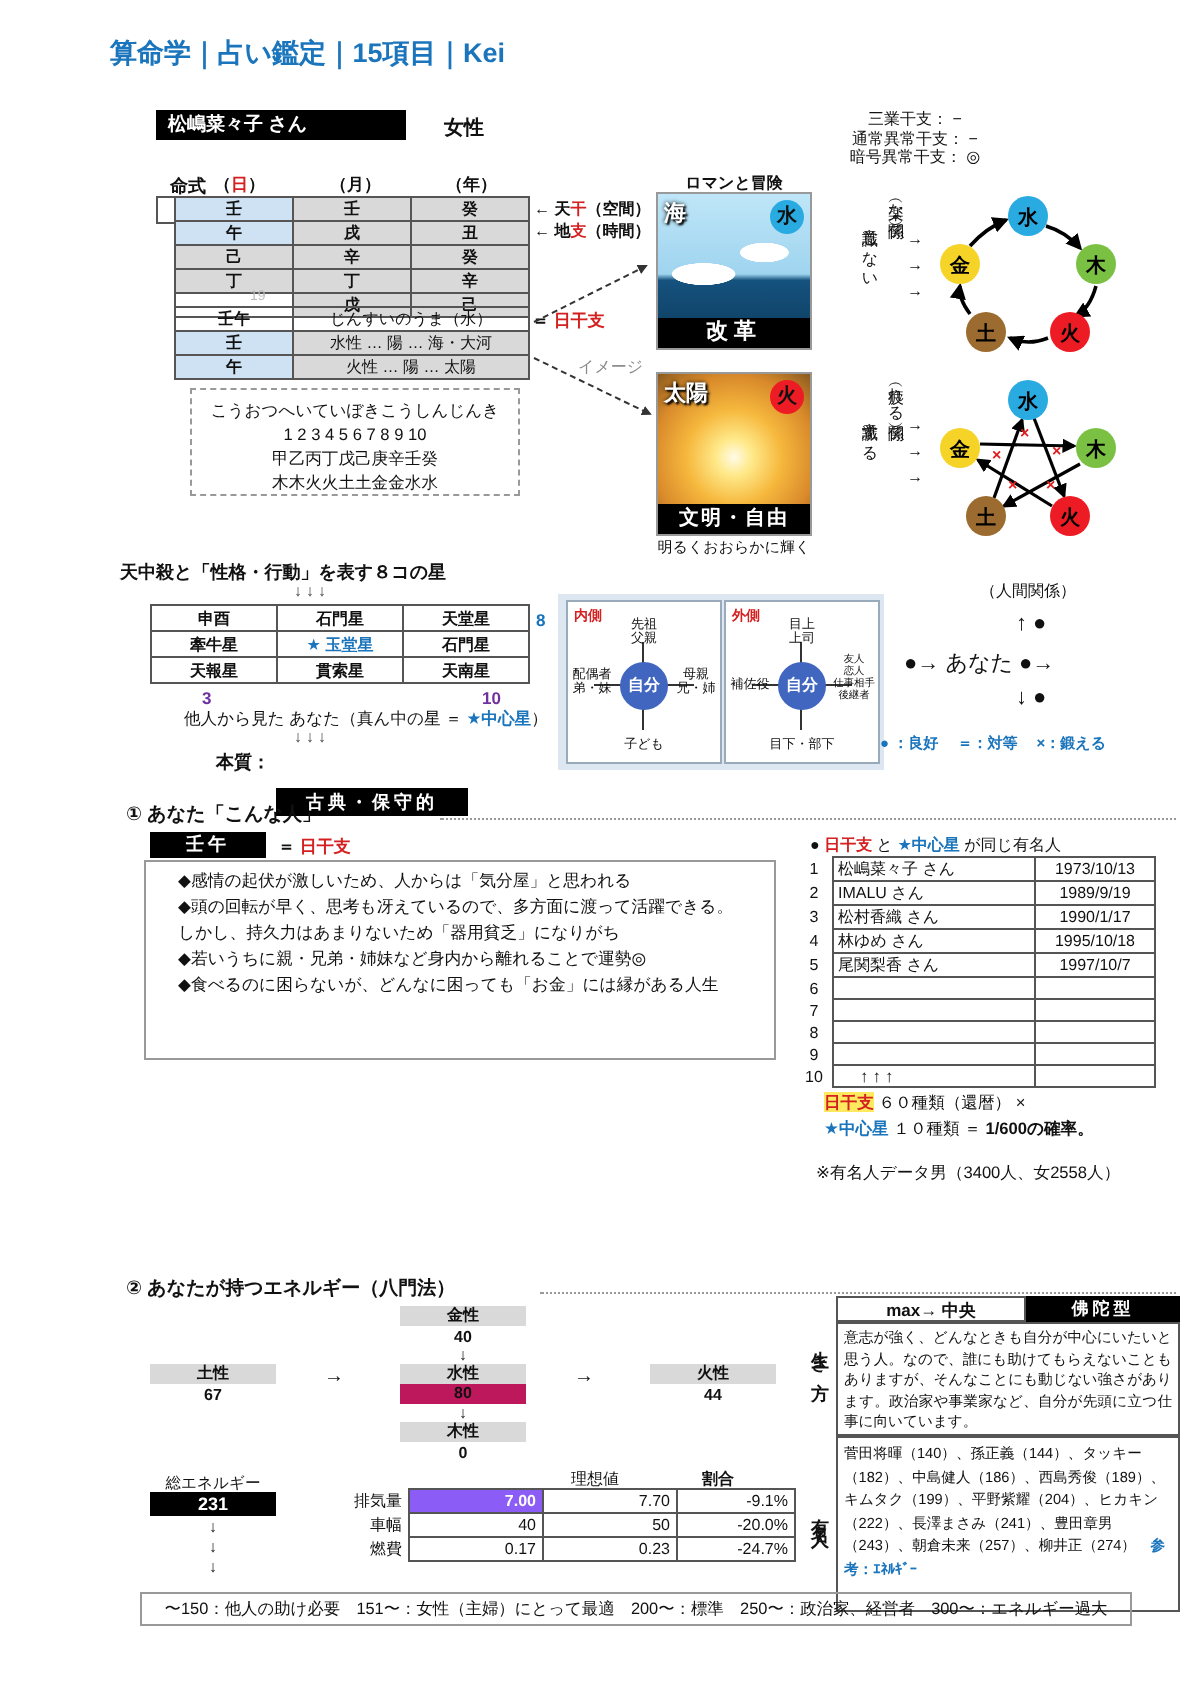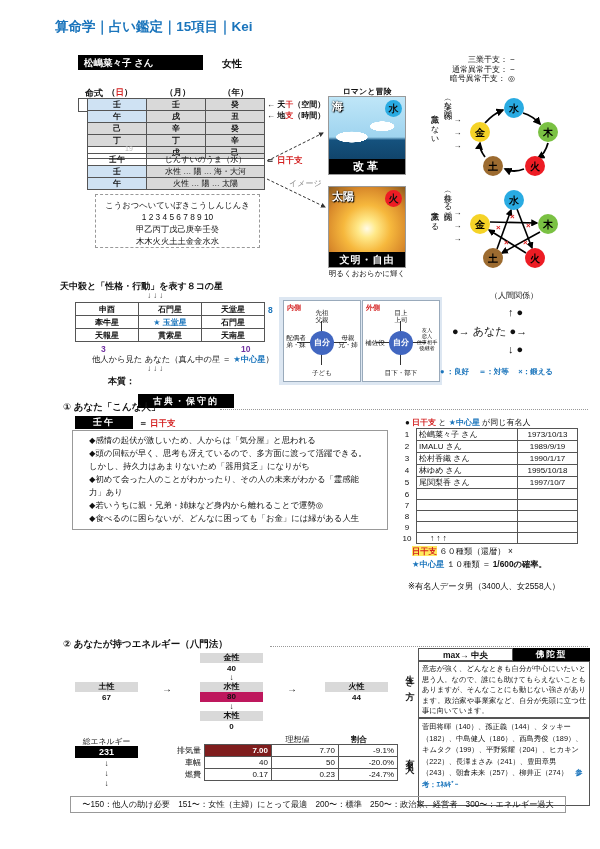--- a/index.html
+++ b/index.html
@@ -1,21 +1,21 @@
 <!DOCTYPE html>
 <html><head>
 <meta charset="utf-8">
 <style>
   html,body{margin:0;padding:0;background:#fff;}
   .page{position:relative;width:600px;height:849px;background:#fff;overflow:hidden;
         font-family:"Liberation Sans","DejaVu Sans",sans-serif;color:#111;font-size:8px;}
   .abs{position:absolute;}
   .b{font-weight:bold;}
   .c{text-align:center;}
-  .r{text-align:right;}
+  .r{text-align:center;}
   .red{color:#d42020;}
   .blu{color:#1b75bc;}
   .pur{color:#7030a0;}
   .gry{color:#888;}
   .chip{background:#000;color:#fff;font-weight:bold;text-align:center;}
   .vtx{writing-mode:vertical-rl;text-orientation:upright;}
   .pre{white-space:pre-line;}
   table{border-collapse:collapse;}
   .tb td{border:1px solid #555;font-size:8px;height:10px;padding:0 2px;text-align:center;vertical-align:middle;}
   .tb td.nob{border:none;background:none;}
@@ -36,21 +36,21 @@
   .rbox{position:absolute;width:76px;height:80px;background:#fff;border:1px solid #9ab;}
   .rbox .ttl{position:absolute;left:3px;top:2px;color:#d42020;font-size:7px;font-weight:bold;}
   .rbox .lab{position:absolute;font-size:6.5px;line-height:7px;text-align:center;}
   .rbox .me{position:absolute;left:26px;top:30px;width:24px;height:24px;border-radius:50%;
             background:#4166c0;color:#fff;font-weight:bold;font-size:8px;line-height:24px;text-align:center;z-index:2;}
   .rbox .vl{position:absolute;left:37px;top:20px;width:1px;height:44px;background:#333;}
   .rbox .hl{position:absolute;left:13px;top:41px;width:50px;height:1px;background:#333;}
   .bullets{border:1px solid #999;padding:3px 16px;font-size:8.4px;line-height:13px;}
   .ft td{border:1px solid #555;font-size:8px;height:11px;padding:0 3px;text-align:right;vertical-align:middle;}
   .ft td.nob{border:none;}
-  .blkcell{background:#7f1d1d;color:#fff;font-weight:bold;}
+  .blkcell{background:#8b5cf6;color:#fff;font-weight:bold;}
   .mbx{border:1px solid #555;}
 </style>
 </head>
 <body>
 
 <div class="page">
 
   <div class="abs b" style="left:55px;top:18px;font-size:13.5px;color:#1b75bc;">算命学｜占い鑑定｜15項目｜Kei</div>
 
   <div class="abs chip" style="left:78px;top:55px;width:125px;height:15px;line-height:15px;font-size:9.5px;text-align:left;padding-left:6px;box-sizing:border-box;">松嶋菜々子 さん</div>
@@ -278,21 +278,20 @@
   <div class="abs" style="left:508px;top:343px;font-size:11px;">↓ ●</div>
   <div class="abs b blu" style="left:440px;top:367px;font-size:7.5px;">● ：良好　 ＝：対等　 ×：鍛える</div>
 
   <div class="abs b" style="left:63px;top:401px;font-size:9.5px;">① あなた「こんな人」</div>
   <div class="abs dots" style="left:220px;top:408px;width:368px;"></div>
   <div class="abs chip" style="left:75px;top:416px;width:58px;height:13px;line-height:13px;font-size:9px;letter-spacing:2px;">壬午</div>
   <div class="abs b" style="left:139px;top:418px;font-size:8.5px;"><span>＝ </span><span class="red">日干支</span></div>
   <div class="abs bullets" style="left:72px;top:430px;width:316px;height:100px;box-sizing:border-box;">
     <div>◆感情の起伏が激しいため、人からは「気分屋」と思われる</div>
     <div>◆頭の回転が早く、思考も冴えているので、多方面に渡って活躍できる。しかし、持久力はあまりないため「器用貧乏」になりがち</div>
-    <div>◆初めて会った人のことがわかったり、その人の未来がわかる「霊感能力」あり</div>
     <div>◆若いうちに親・兄弟・姉妹など身内から離れることで運勢◎</div>
     <div>◆食べるのに困らないが、どんなに困っても「お金」には縁がある人生</div>
   </div>
 
   <div class="abs" style="left:405px;top:417px;font-size:8px;"><span>● </span><span class="b red">日干支</span><span> と </span><span class="b blu">★中心星</span><span> が同じ有名人</span></div>
   <table class="tb abs" style="left:398px;top:428px;">
     <tbody>
         <tr>
           <td class="nob r" style="width:14px;">1</td>
           <td style="width:96px;text-align:left;">松嶋菜々子 さん</td>

